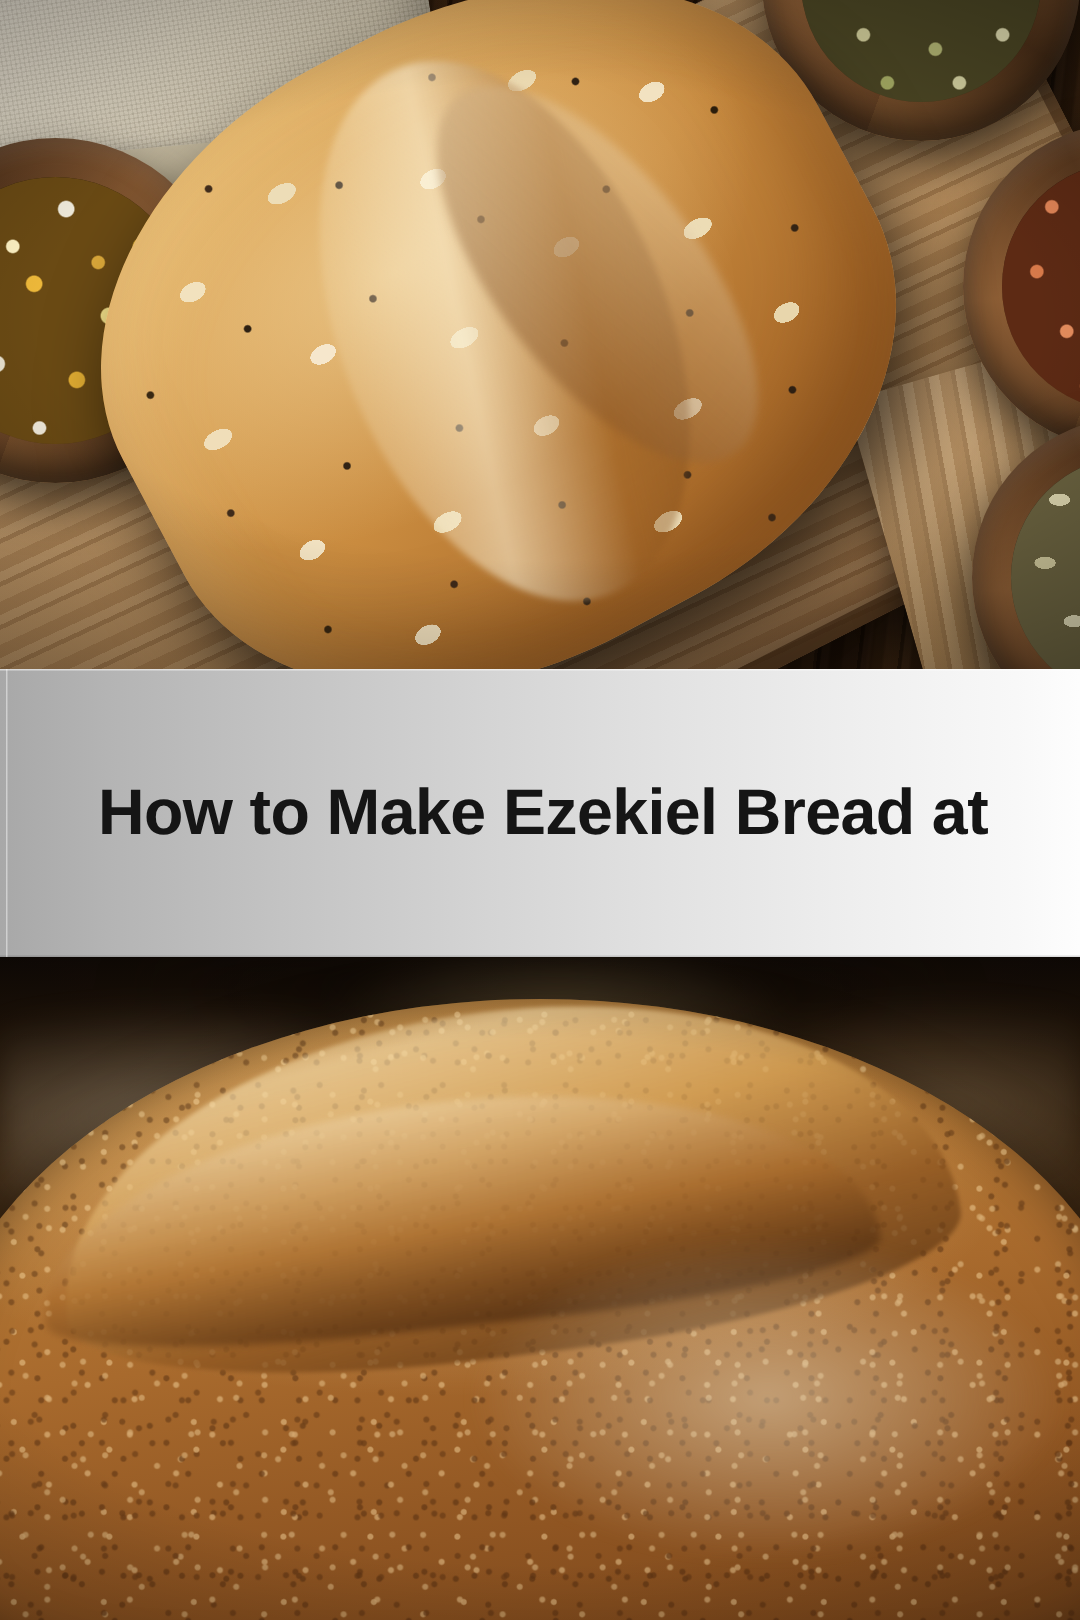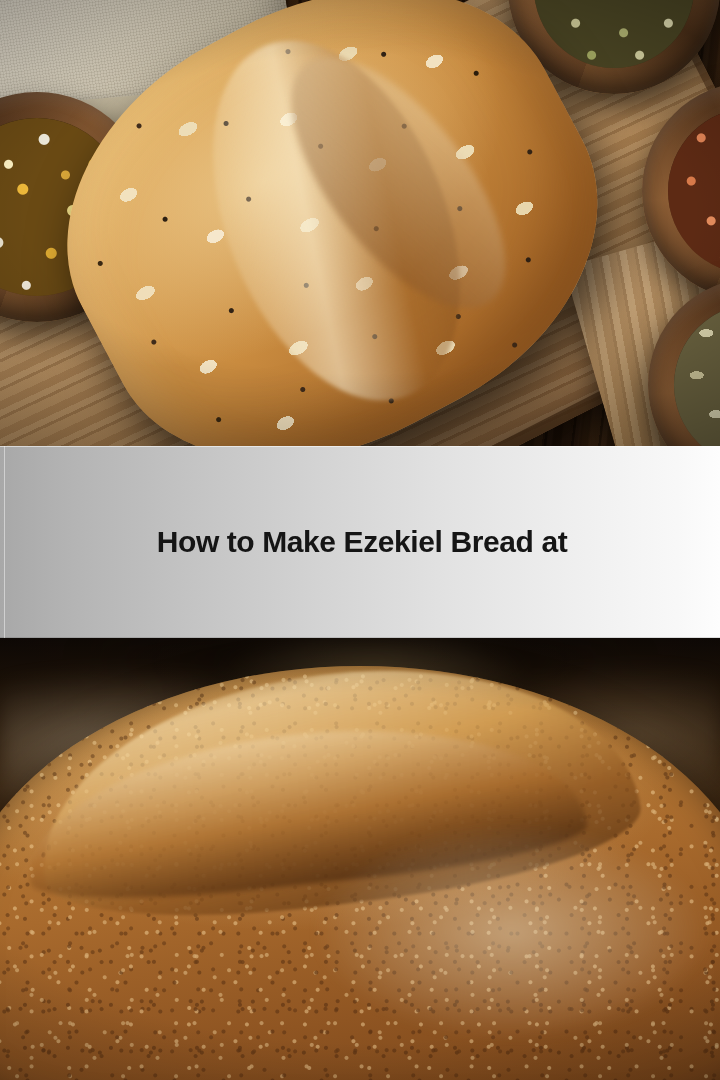--- a/index.html
+++ b/index.html
@@ -372,21 +372,21 @@
   #banner::before {
     content:""; position:absolute; left:4px; top:0; width:1px; height:100%;
     background:rgba(255,255,255,.45);
   }
   #title {
     position:absolute; left:0; top:0; width:720px; height:192px;
     display:flex; flex-direction:column; justify-content:center; align-items:center;
     color:#151515;
     font-family:"Liberation Sans", sans-serif;
     font-weight:700;
-    font-size:30px;
+    font-size:43px;
     line-height:64px;
     letter-spacing:-0.4px;
     text-align:center;
     white-space:nowrap;
   }
   #title .line { display:block; }
   #title .line1 { transform:translateX(2px); }
 </style>
 </head>
 <body>

